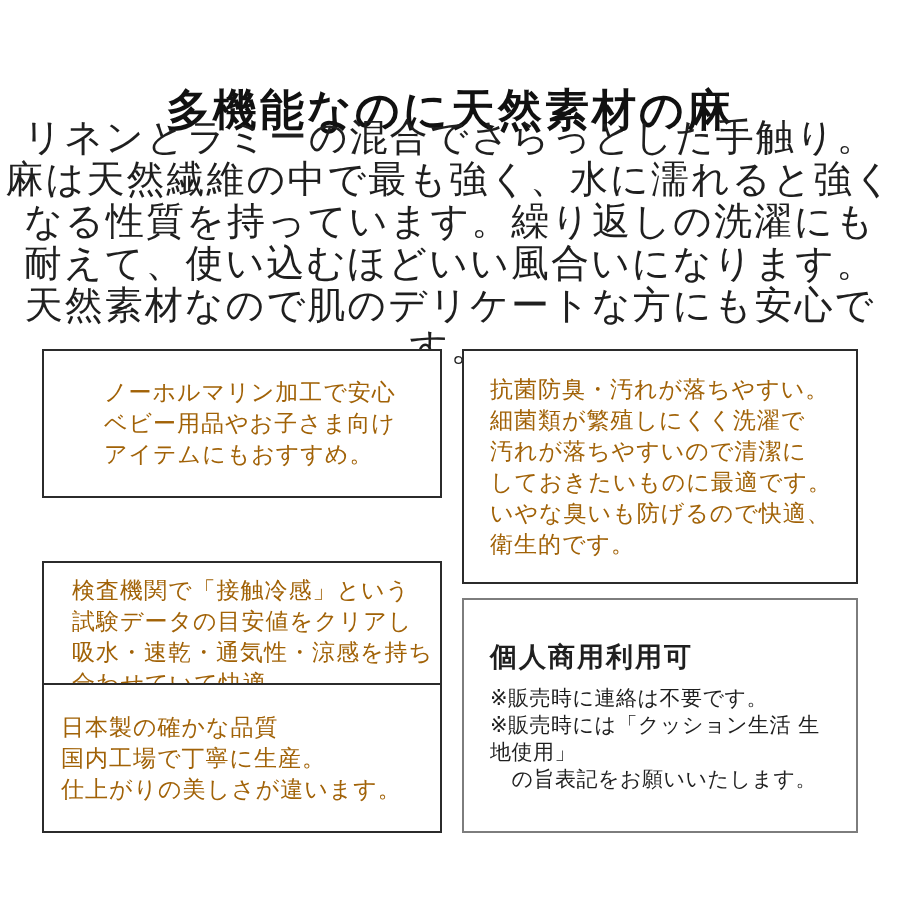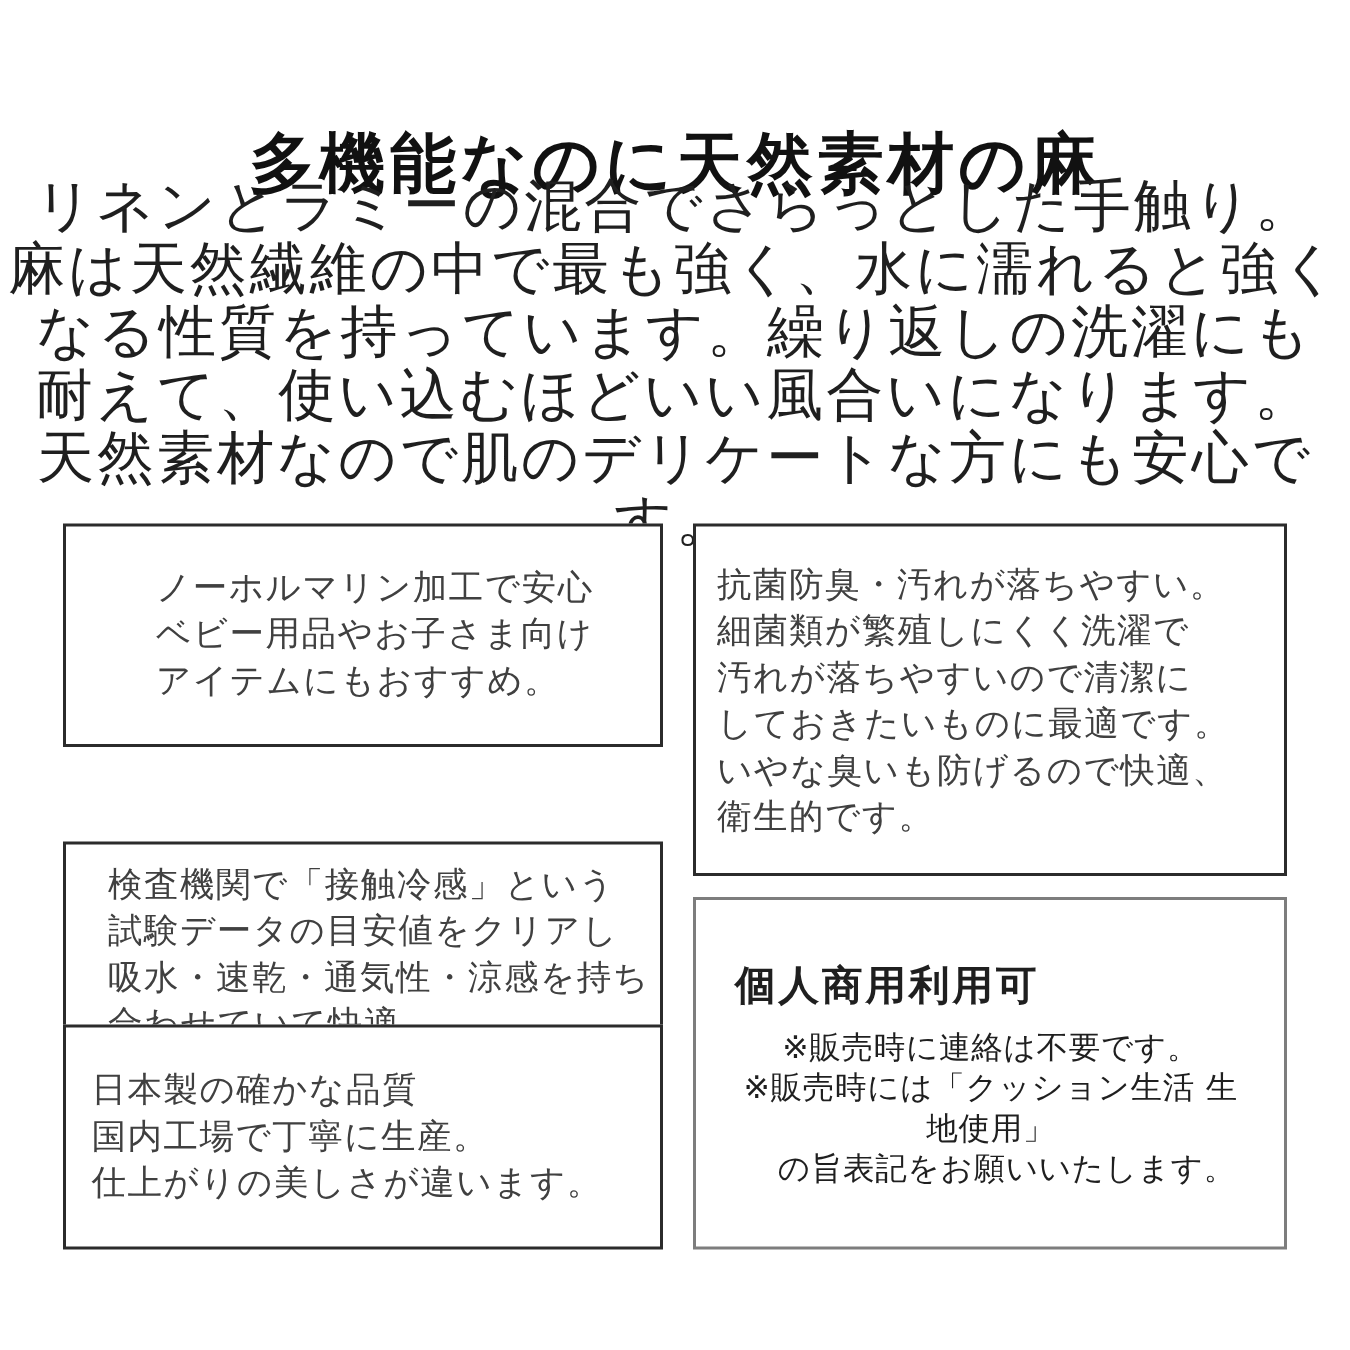--- a/index.html
+++ b/index.html
@@ -44,47 +44,46 @@
     display: flex;
     flex-direction: column;
     justify-content: center;
     overflow: hidden;
   }
   .info-box .lines {
     font-size: 23px;
     line-height: 31px;
     letter-spacing: 1px;
     white-space: pre-line;
-    color: #404040;
+    color: #a16207;
   }
 
   .box-no-formalin   { left: 42px;  top: 349px; width: 400px; height: 149px; padding-left: 60px; }
   .box-cool-touch    { left: 42px;  top: 517px; width: 400px; height: 151px; padding-left: 28px; margin-top: 44px; }
   .box-made-in-japan { left: 42px;  top: 683px; width: 400px; height: 150px; padding-left: 17px; }
-  .box-antibacterial { left: 462px; top: 349px; width: 396px; height: 235px; padding-left: 14px; font-family: Liberation Serif, serif; }
+  .box-antibacterial { left: 462px; top: 349px; width: 396px; height: 235px; padding-left: 26px; }
 
   .box-license {
     left: 462px; top: 598px; width: 396px; height: 235px;
     padding-left: 26px; padding-right: 25px;
     border-color: #7d7d7d;
   }
   .box-license .heading {
     font-size: 27px;
     font-weight: bold;
     letter-spacing: 2px;
     color: #1f1f1f;
     margin-bottom: 10px;
   }
   .box-license .notes {
     font-size: 21px;
     line-height: 27px;
     letter-spacing: 0.5px;
     white-space: pre-line;
     color: #1f1f1f;
-    text-align: center;
   }
 </style>
 </head>
 <body>
 
 <div class="page">
 
   <h1 class="title">多機能なのに天然素材の麻</h1>
 
   <div class="intro">リネンとラミーの混合でさらっとした手触り。

